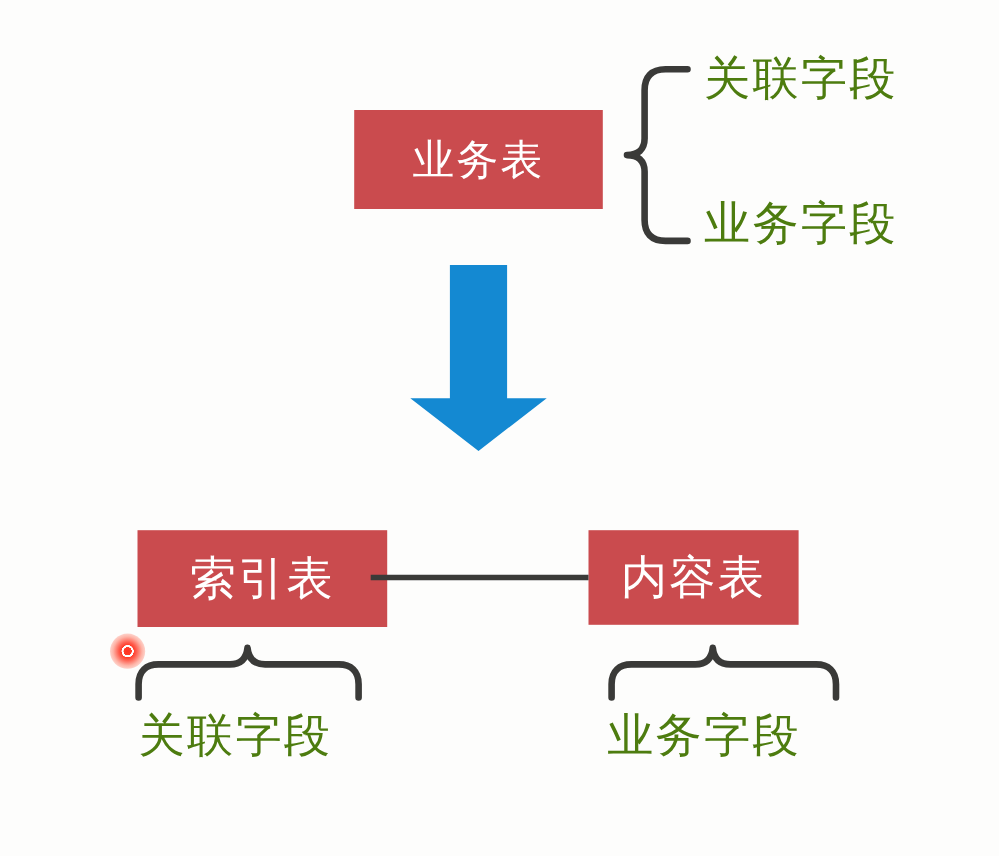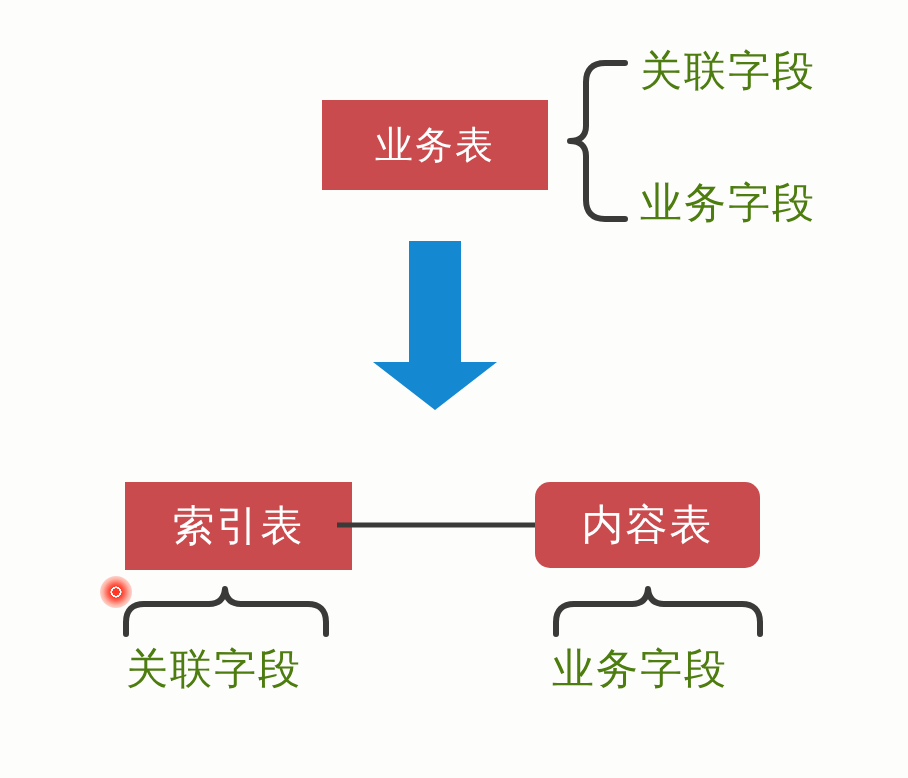--- a/index.html
+++ b/index.html
@@ -41,24 +41,23 @@
     left: 110px;
     top: 482px;
     width: 227px;
     height: 88px;
     font-size: 42px;
     margin-left: 15px;
   }
   #box-content {
     left: 535px;
     top: 482px;
-    width: 225px;
+    width: 191px;
     height: 86px;
     font-size: 42px;
-    border-radius: 15px;
   }
 
   
   .label {
     position: absolute;
     color: #4d7c0f;
     letter-spacing: 2px;
     line-height: 1;
     white-space: nowrap;
     user-select: none;

